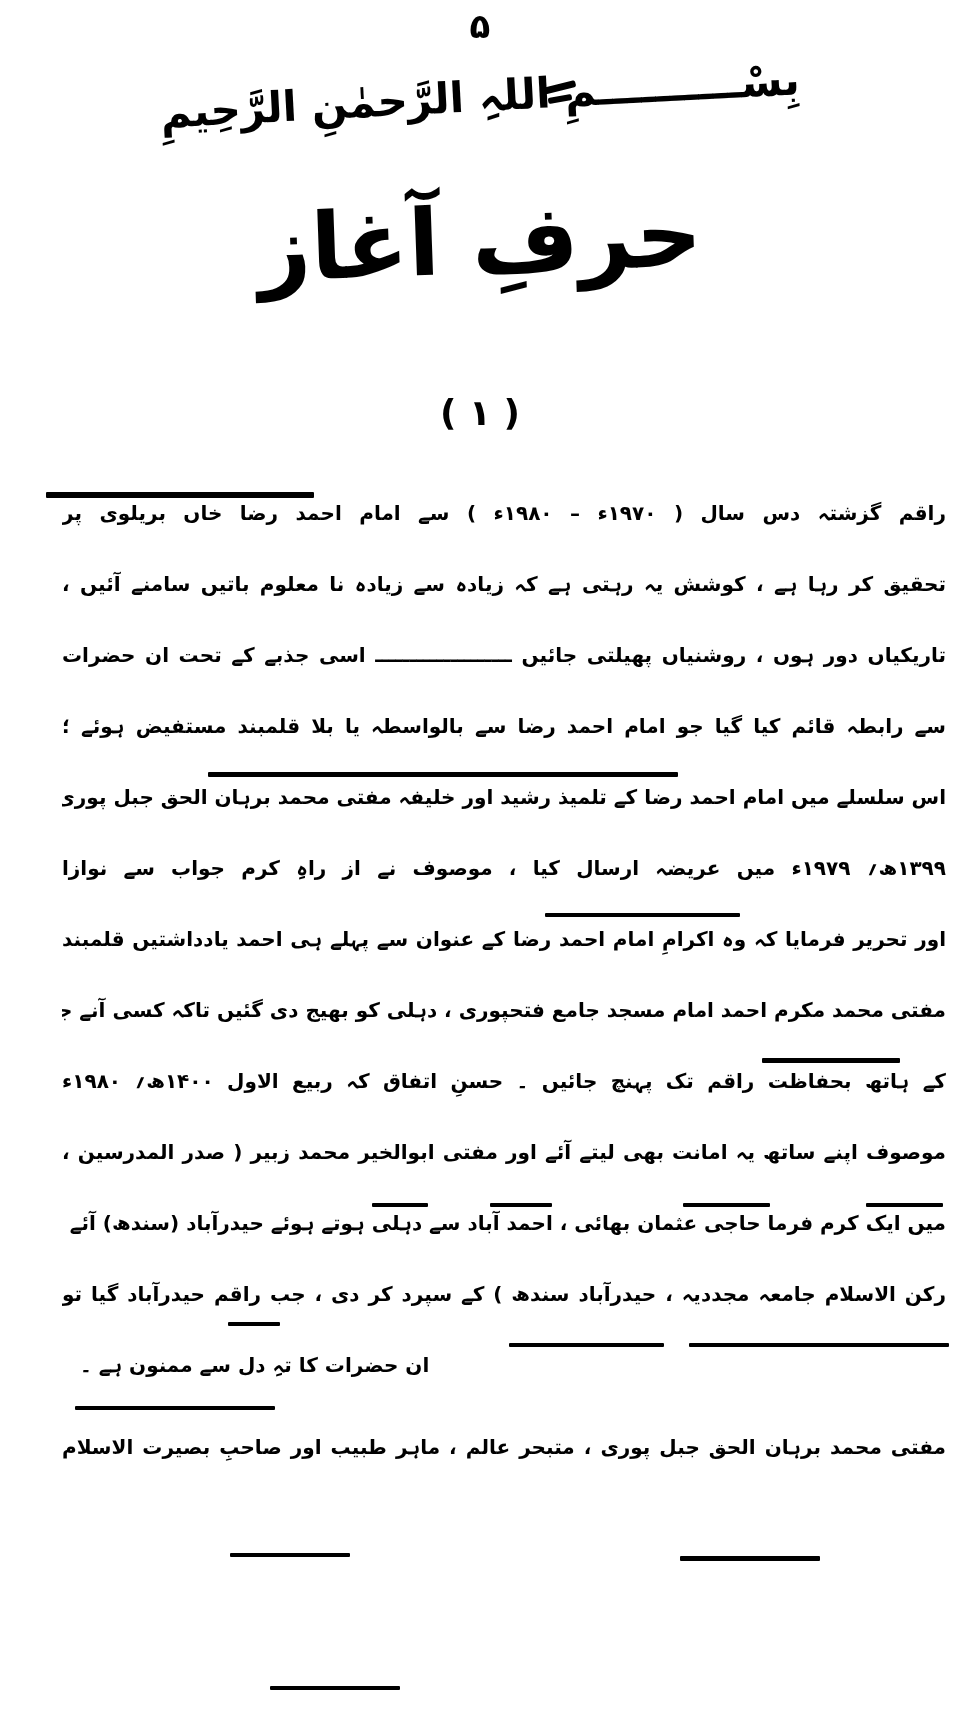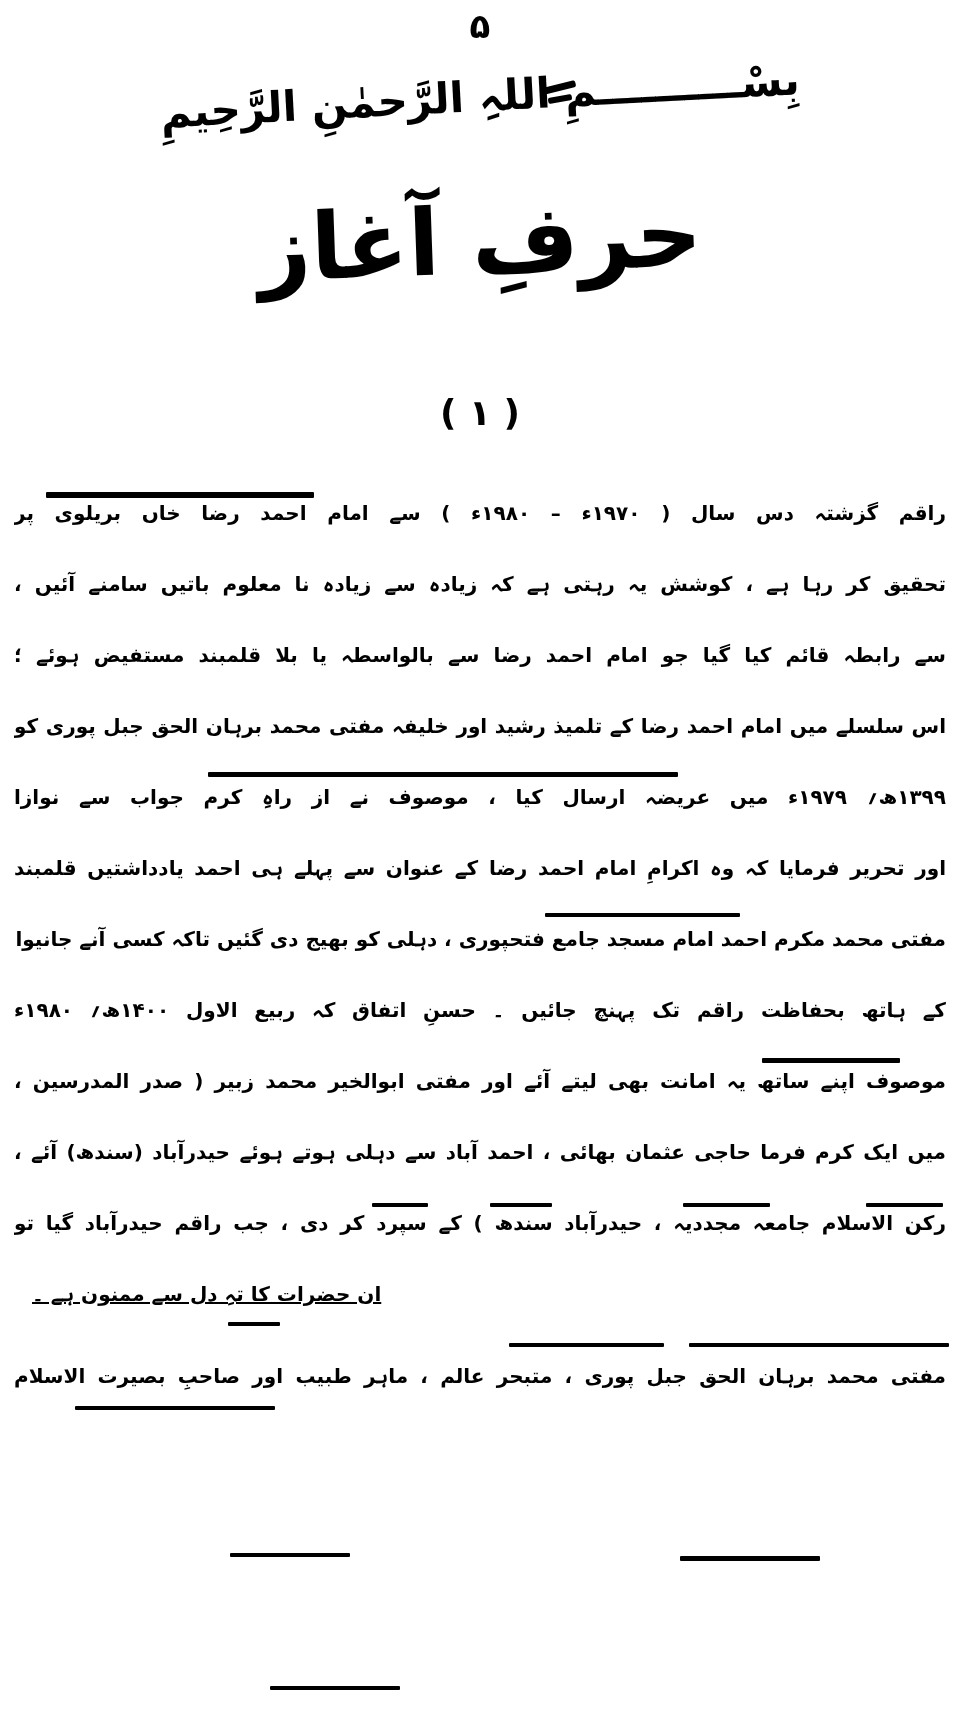--- a/index.html
+++ b/index.html
@@ -51,25 +51,25 @@
   .body-text{
     position:absolute;top:478px;right:14px;left:14px;
     direction:rtl;
   }
   .line{
     height:71px;line-height:71px;
     font-size:20px;font-weight:700;
     text-align:justify;text-align-last:justify;
     overflow:hidden;
     white-space:nowrap;
+    margin-left:48px;
   }
   .line.short-line{
     text-align:center;text-align-last:left;
     padding-left:18px;
-    text-decoration:underline;
   }
   .line.para-start{margin-top:11px;}
   
   .mark{position:absolute;background:#000;border-radius:1px;}
 </style>
 </head>
 <body>
 
 <div id="page">
 
@@ -78,20 +78,21 @@
   <div class="bismillah">بِسْــــــــــمِ اللہِ الرَّحمٰنِ الرَّحِیمِ</div>
   <div class="flourish"></div>
 
   <div class="main-title">حرفِ آغاز</div>
 
   <div class="section-marker">( ۱ )</div>
 
   <div class="body-text">
       <div class="line">راقم گزشتہ دس سال ( ۱۹۷۰ء – ۱۹۸۰ء ) سے امام احمد رضا خاں بریلوی پر</div>
       <div class="line">تحقیق کر رہا ہے ، کوشش یہ رہتی ہے کہ زیادہ سے زیادہ نا معلوم باتیں سامنے آئیں ،</div>
+      <div class="line">تاریکیاں دور ہوں ، روشنیاں پھیلتی جائیں ــــــــــــــــــــ اسی جذبے کے تحت ان حضرات</div>
       <div class="line">سے رابطہ قائم کیا گیا جو امام احمد رضا سے بالواسطہ یا بلا قلمبند مستفیض ہوئے ؛</div>
       <div class="line">اس سلسلے میں امام احمد رضا کے تلمیذ رشید اور خلیفہ مفتی محمد برہان الحق جبل پوری کو</div>
       <div class="line">۱۳۹۹ھ؍ ۱۹۷۹ء میں عریضہ ارسال کیا ، موصوف نے از راہِ کرم جواب سے نوازا</div>
       <div class="line">اور تحریر فرمایا کہ وہ اکرامِ امام احمد رضا کے عنوان سے پہلے ہی احمد یادداشتیں قلمبند</div>
       <div class="line">مفتی محمد مکرم احمد امام مسجد جامع فتحپوری ، دہلی کو بھیج دی گئیں تاکہ کسی آنے جانیوالے</div>
       <div class="line">کے ہاتھ بحفاظت راقم تک پہنچ جائیں ۔ حسنِ اتفاق کہ ربیع الاول ۱۴۰۰ھ؍ ۱۹۸۰ء</div>
       <div class="line">موصوف اپنے ساتھ یہ امانت بھی لیتے آئے اور مفتی ابوالخیر محمد زبیر ( صدر المدرسین ،</div>
       <div class="line">میں ایک کرم فرما حاجی عثمان بھائی ، احمد آباد سے دہلی ہوتے ہوئے حیدرآباد (سندھ) آئے ،</div>
       <div class="line">رکن الاسلام جامعہ مجددیہ ، حیدرآباد سندھ ) کے سپرد کر دی ، جب راقم حیدرآباد گیا تو</div>
       <div class="line short-line">ان حضرات کا تہِ دل سے ممنون ہے ۔</div>

